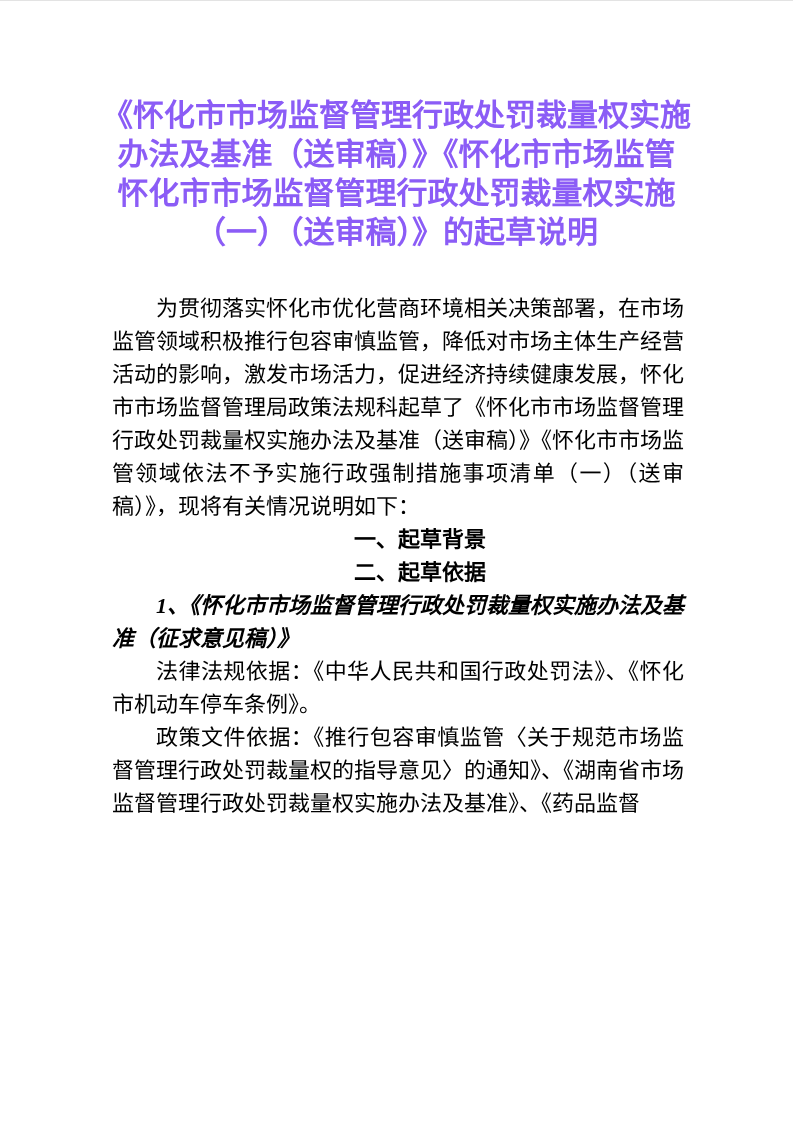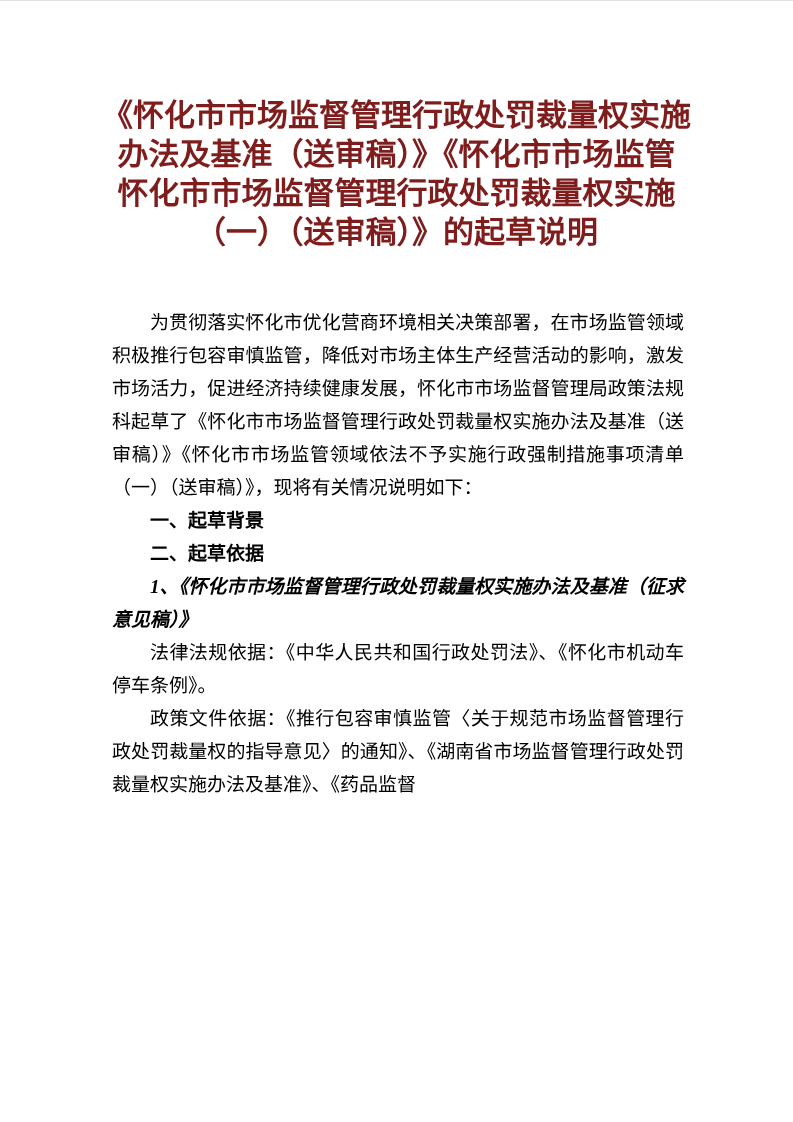--- a/index.html
+++ b/index.html
@@ -18,46 +18,46 @@
     overflow: hidden;
   }
   .doc-title {
     margin: 95px auto 0 auto;
     width: 640px;
     text-align: center;
     font-family: "Liberation Sans", "DejaVu Sans", sans-serif;
     font-weight: 700;
     font-size: 31px;
     line-height: 39px;
-    color: #7f1d1d;
+    color: #8b5cf6;
     letter-spacing: 0;
   }
   .doc-title .title-line {
     display: block;
     white-space: nowrap;
   }
   .doc-body {
-    margin-top: 54px;
+    margin-top: 40px;
     margin-left: 112px;
     width: 572px;
     font-family: "Liberation Serif", "DejaVu Serif", serif;
-    font-size: 19px;
+    font-size: 22px;
     line-height: 33px;
     text-align: justify;
     color: #000000;
   }
   .doc-body p {
     margin: 0;
     padding: 0;
     text-indent: 2em;
   }
   .doc-body .section-heading {
     font-family: "Liberation Sans", "DejaVu Sans", sans-serif;
     font-weight: 700;
-    text-align: left;
+    text-align: center;
   }
   .doc-body .item-subheading {
     font-family: "Liberation Serif", "DejaVu Serif", serif;
     font-weight: 700;
     font-style: italic;
   }
 </style>
 </head>
 <body>
 

